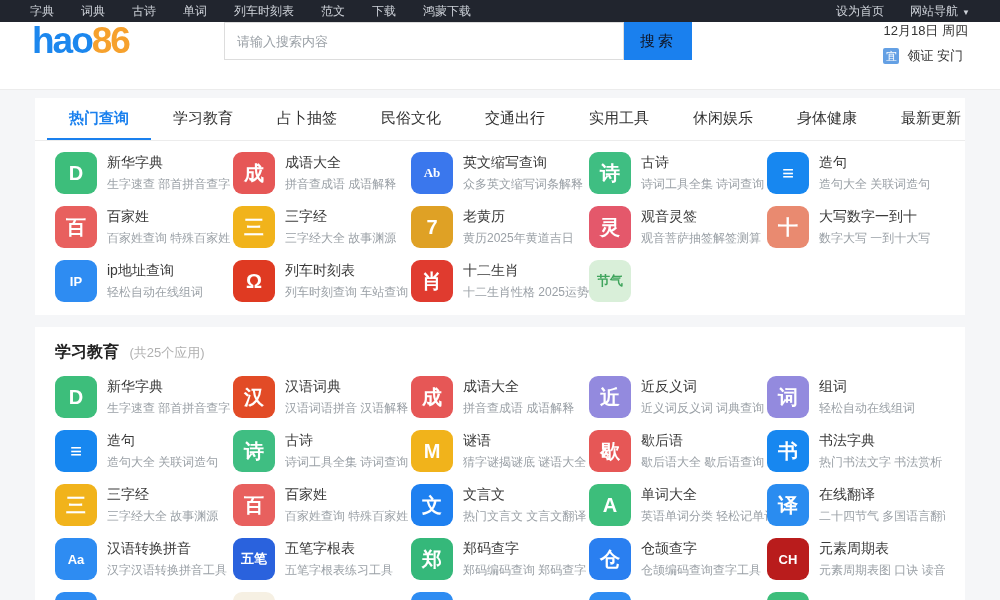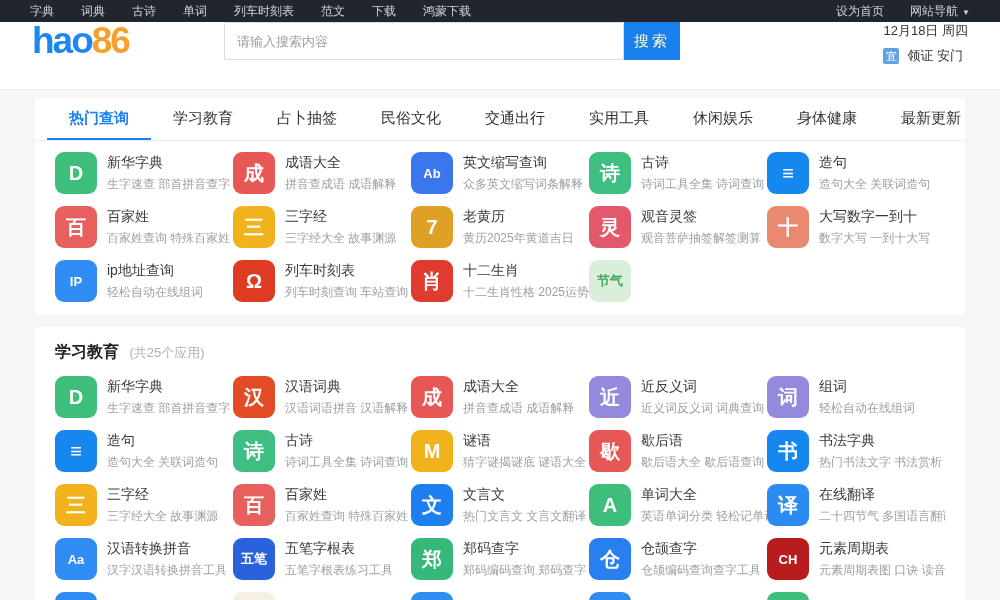--- a/index.html
+++ b/index.html
@@ -19,21 +19,21 @@
   
   .header { height:68px; background:#fff; display:flex; 
             padding:0 32px; border-bottom:1px solid #ececec; }
   .logo { font-size:37px; font-weight:bold; letter-spacing:-2px; line-height:1; cursor:pointer; }
   .logo-hao { color:#1c87ee; }
   .logo-86 { color:#f6a12d; }
   .search { display:flex; margin-left:95px; }
   .search-input { width:400px; height:38px; border:1px solid #ddd; padding:0 12px;
                   font-size:13px; color:#555; outline:none; font-family:inherit; }
   .search-input::placeholder { color:#9aa0a6; }
-  .search-btn { width:56px; height:38px; background:#1a80ee; color:#fef9c3; border:none;
+  .search-btn { width:68px; height:38px; background:#1a80ee; color:#0f172a; border:none;
                 font-size:15px; letter-spacing:3px; cursor:pointer; font-family:Liberation Mono, monospace; }
   .header-right { margin-left:auto; display:flex; flex-direction:column; gap:7px;
                   font-size:13px; color:#333; }
   .almanac { display:flex; align-items:center; gap:8px; }
   .badge-yi { width:16px; height:16px; background:#64a0e4; color:#fff; font-size:11px;
               display:flex; align-items:center; justify-content:center; border-radius:2px; }
   
   .card { width:930px; margin:8px auto 0; background:#fff; }
   .card + .card { margin-top:12px; }
   .tabs { display:flex; border-bottom:1px solid #ececec; padding:0 12px; }
@@ -140,21 +140,21 @@
         <div class="app-icon" style="background: rgb(230, 87, 86);">
           <span class="glyph">成</span>
         </div>
         <div class="app-text">
           <div class="app-title">成语大全</div>
           <div class="app-sub">拼音查成语 成语解释</div>
         </div>
       </div>
 
       <div class="app-item">
-        <div class="app-icon" style="background: rgb(58, 119, 237);">
+        <div class="app-icon" style="background: rgb(58, 119, 237); font-family: Liberation Serif, serif;">
           <span class="glyph sm">Ab</span>
         </div>
         <div class="app-text">
           <div class="app-title">英文缩写查询</div>
           <div class="app-sub">众多英文缩写词条解释</div>
         </div>
       </div>
 
       <div class="app-item">
         <div class="app-icon" style="background: rgb(63, 190, 130);">

